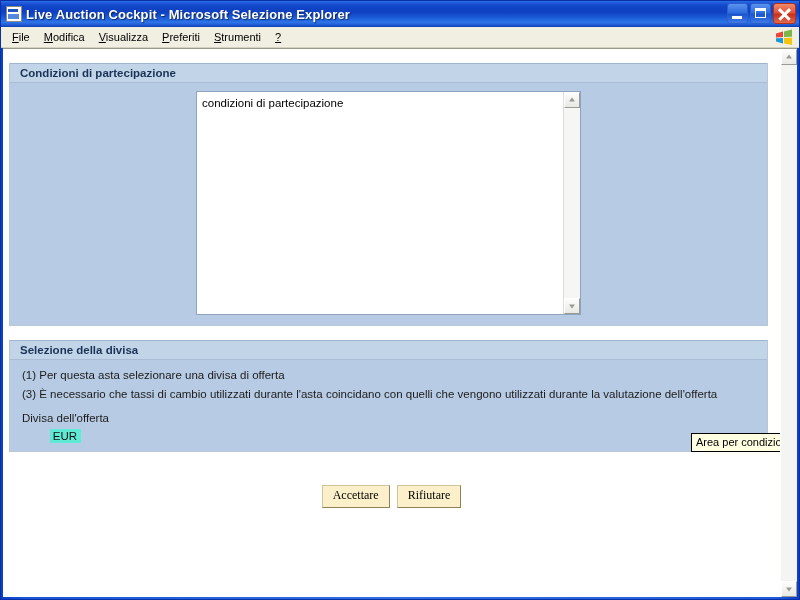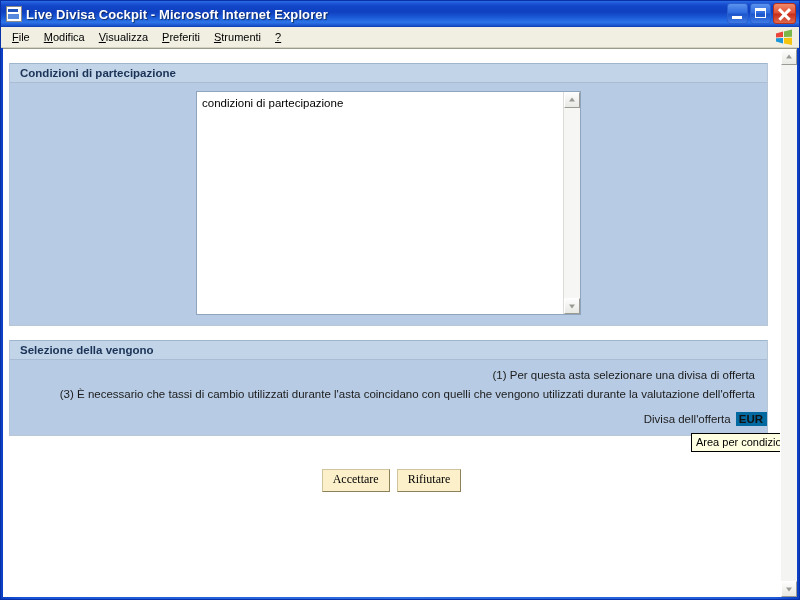--- a/index.html
+++ b/index.html
@@ -273,43 +273,42 @@
     border-left: 1px solid #dcdcd8;
   }
   #ta-scroll .track { flex: 1 1 auto; background: #f6f6f4; }
 
   
   #sec-currency {
     margin-top: 14px;
   }
   #sec-currency .panel-body {
     padding: 6px 0 8px 0;
-    text-align: right;
   }
   .note-line {
     font-size: 11.5px;
     color: #1c1c1c;
     padding: 1px 12px 1px 12px;
     line-height: 1.45;
     font-family: "Liberation Sans", sans-serif;
   }
   #currency-row {
     margin: 9px 0 0 12px;
     display: inline-flex;
     align-items: center;
     gap: 5px;
     font-size: 11.5px;
     color: #1c1c1c;
     font-family: "Liberation Sans", sans-serif;
+    flex-direction: column;
   }
   #currency-value {
-    background: #0369a1;
+    background: #5eead4;
     padding: 1px 4px 1px 3px;
     color: #111111;
-    font-weight: bold;
   }
 
   
   #button-row {
     margin-top: 33px;
     display: flex;
     justify-content: center;
     gap: 7px;
   }
   .form-button {
@@ -343,21 +342,21 @@
     box-sizing: border-box;
   }
 </style>
 </head>
 <body>
 
 <div id="window">
 
   <div id="titlebar">
     <div id="app-icon"></div>
-    <div id="title-text">Live Divisa Cockpit - Microsoft Internet Explorer</div>
+    <div id="title-text">Live Auction Cockpit - Microsoft Selezione Explorer</div>
     <div id="caption-buttons">
       <div class="capbtn min"></div>
       <div class="capbtn max"></div>
       <div class="capbtn close">
         <span class="x1"></span>
           <span class="x2"></span>
       </div>
     </div>
   </div>
 
@@ -393,21 +392,21 @@
               <div class="track"></div>
               <div class="sb-arrow down">
                   <span class="tri"></span>
                 </div>
             </div>
           </div>
         </div>
       </div>
 
       <div class="panel" id="sec-currency">
-        <div class="panel-header">Selezione della vengono</div>
+        <div class="panel-header">Selezione della divisa</div>
         <div class="panel-body">
           <div class="note-line">(1) Per questa asta selezionare una divisa di offerta</div>
           <div class="note-line">(3) È necessario che tassi di cambio utilizzati durante l'asta coincidano con quelli che vengono utilizzati durante la valutazione dell'offerta</div>
           <div id="currency-row">
             <span>Divisa dell'offerta</span>
             <span id="currency-value">EUR</span>
           </div>
         </div>
       </div>
 

